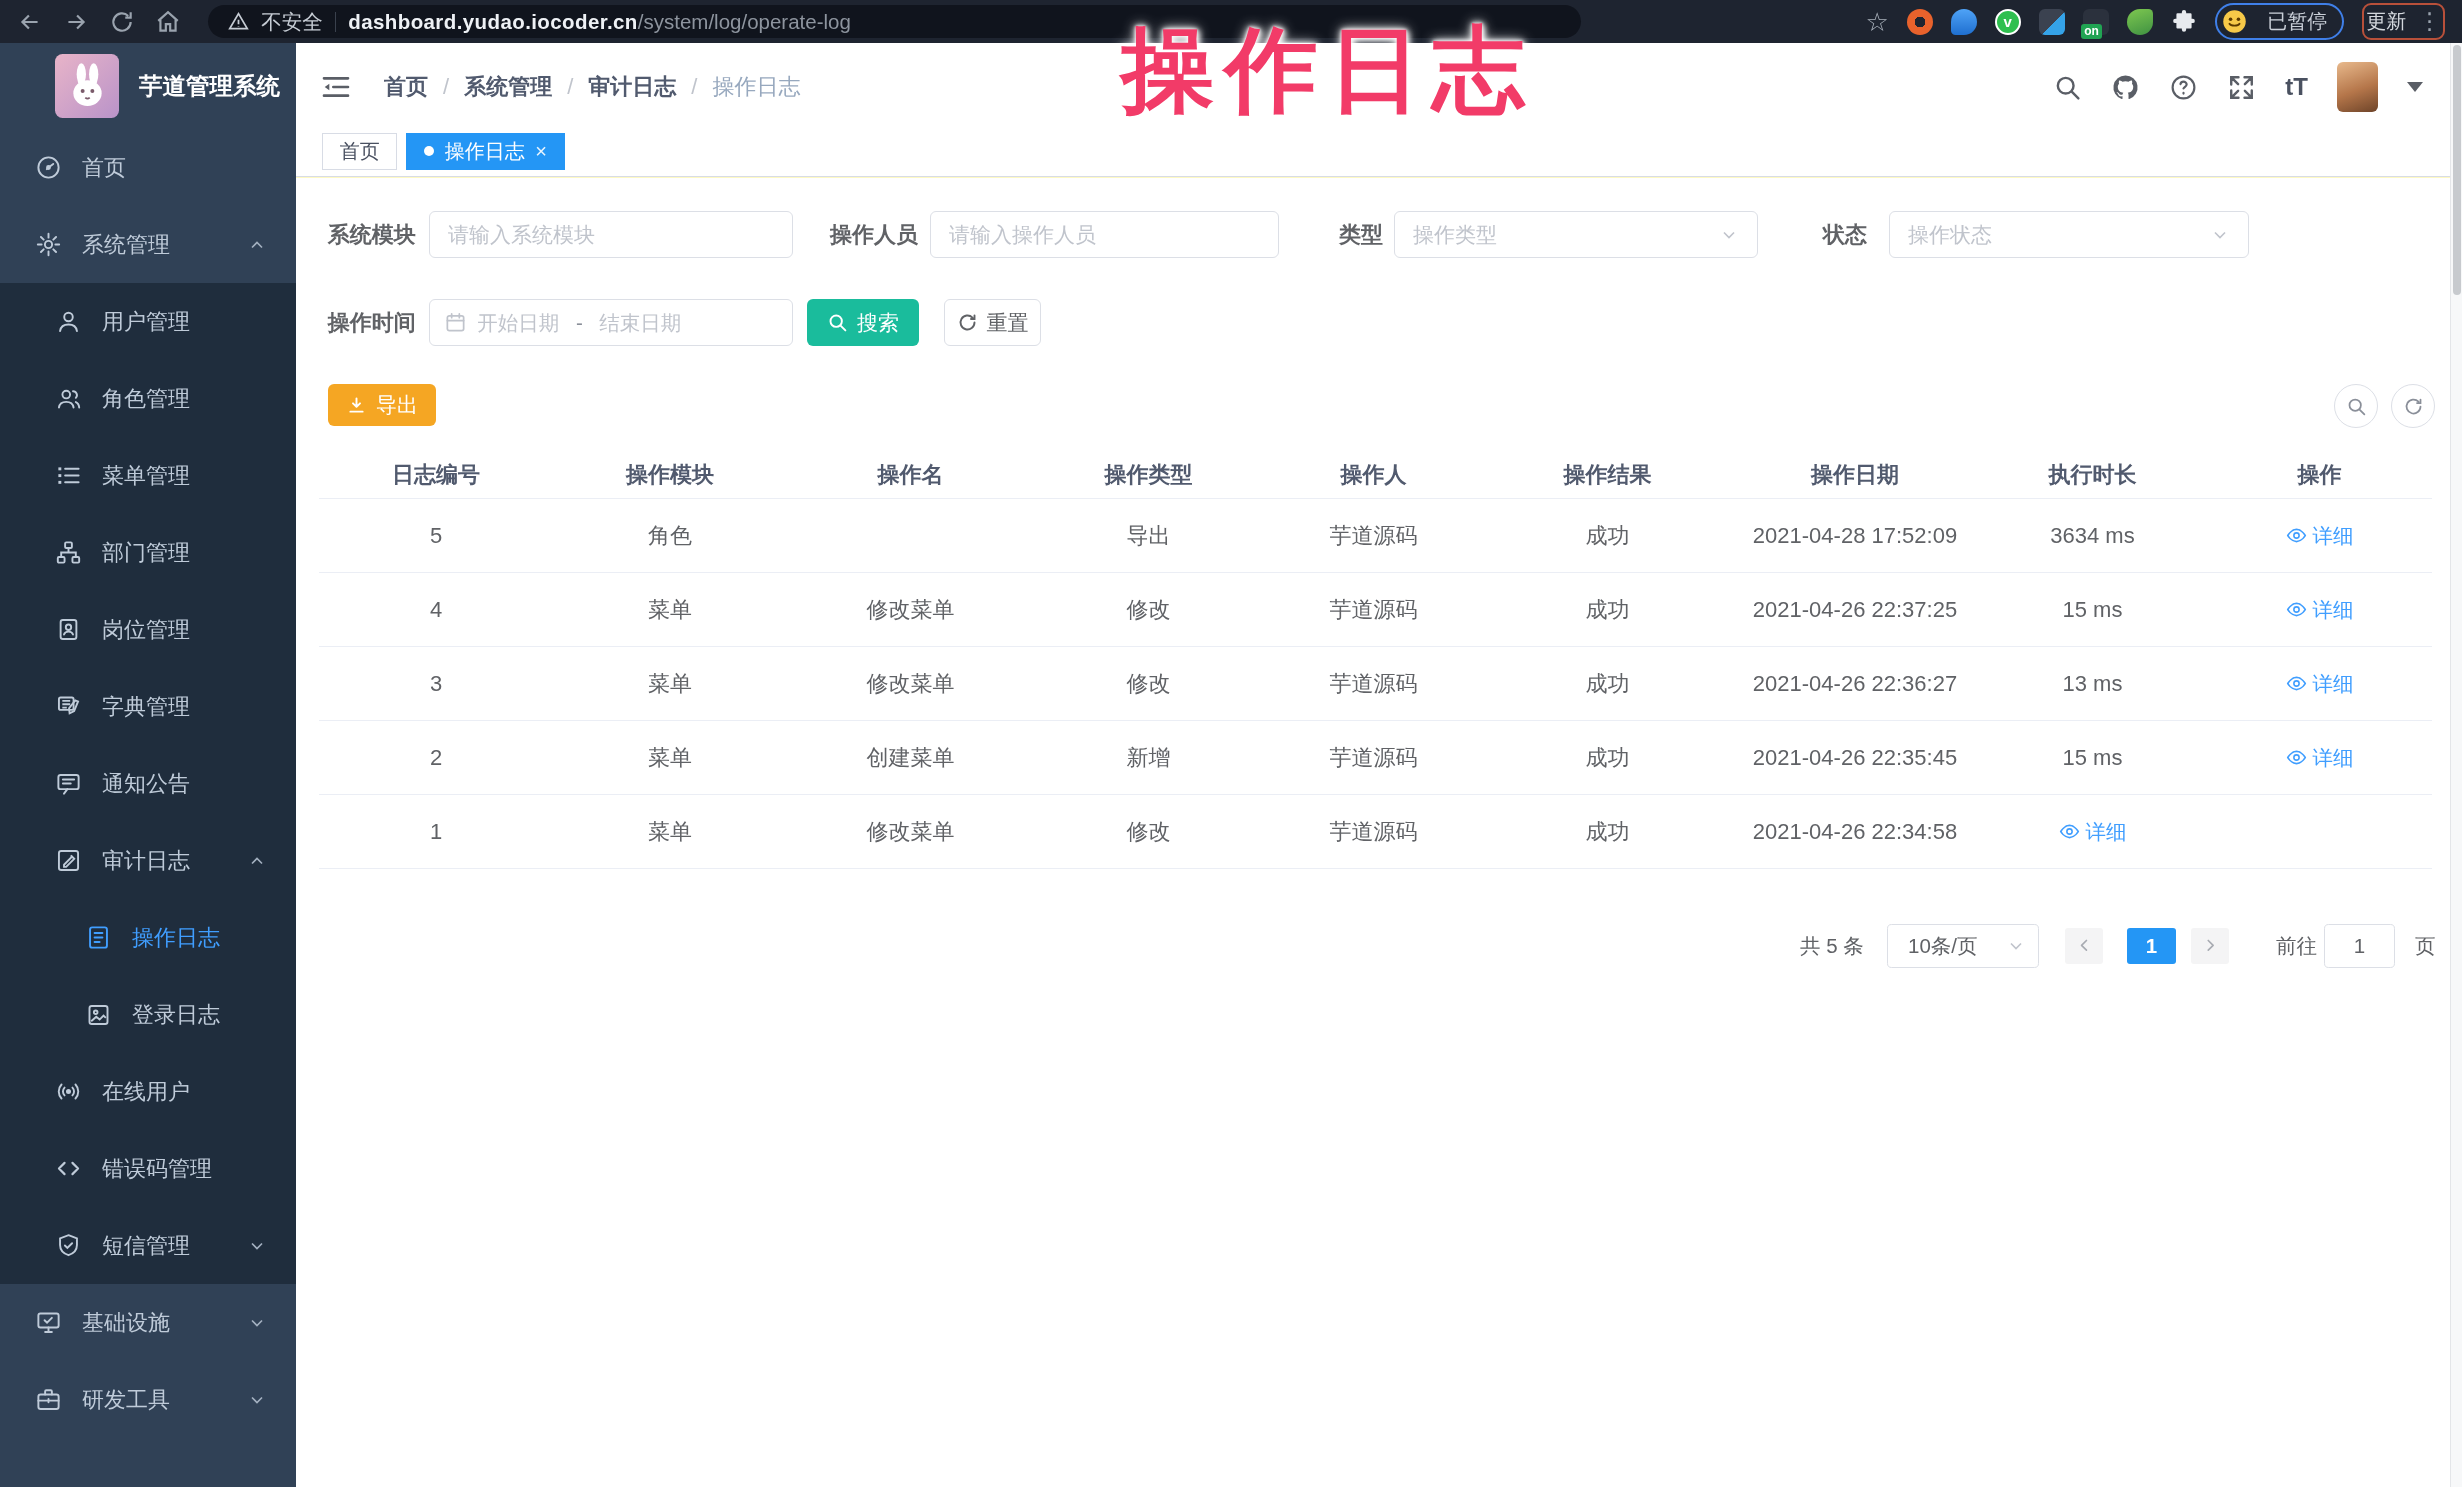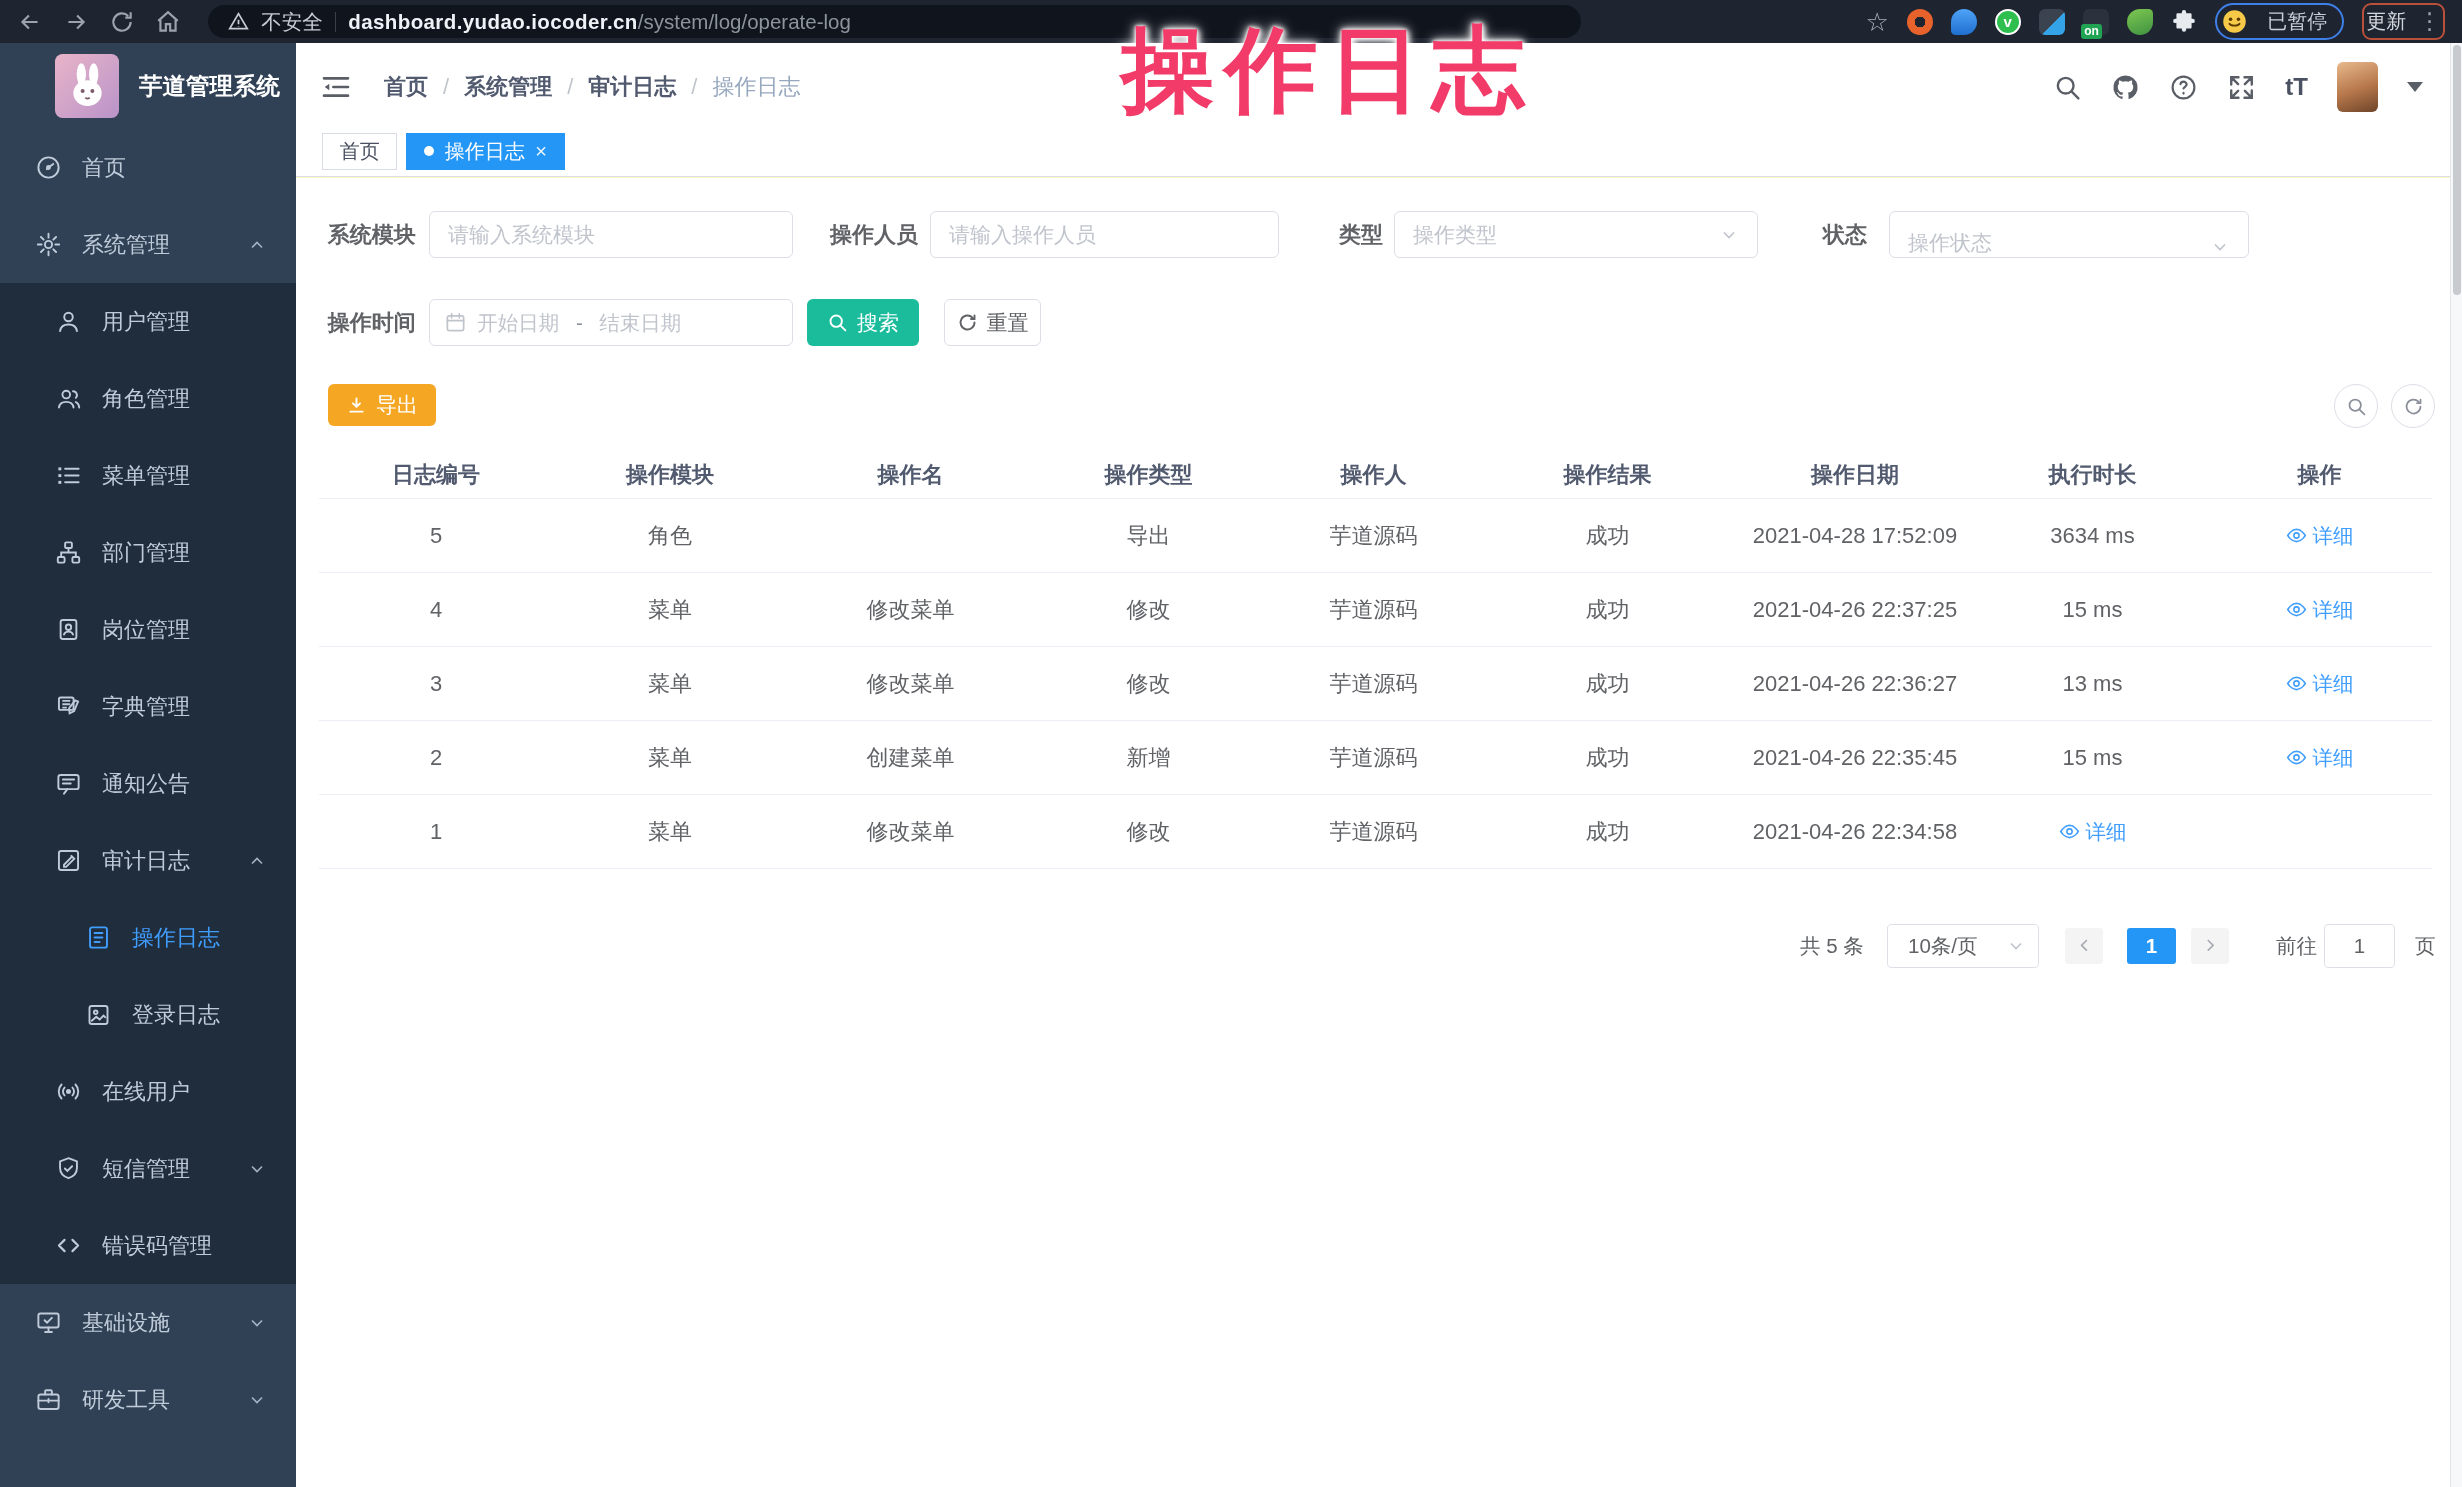--- a/index.html
+++ b/index.html
@@ -339,36 +339,36 @@
       <div class="mi lv2">
         <span class="micon">
           <svg viewBox="0 0 24 24" fill="none" stroke="currentColor" stroke-width="1.7">
               <circle cx="12" cy="12" r="1.4" fill="currentColor"></circle>
               <path d="M8.5 15.5a5 5 0 010-7M15.5 8.5a5 5 0 010 7M5.8 18.2a9 9 0 010-12.4M18.2 5.8a9 9 0 010 12.4" stroke-linecap="round"></path>
             </svg></span>
         <span>在线用户</span>
       </div>
       <div class="mi lv2">
         <span class="micon">
+          <svg viewBox="0 0 24 24" fill="none" stroke="currentColor" stroke-width="1.9">
+              <path d="M8.5 7l-5 5 5 5M15.5 7l5 5-5 5" stroke-linecap="round" stroke-linejoin="round"></path>
+            </svg></span>
+        <span>错误码管理</span>
+      </div>
+      <div class="mi lv2">
+        <span class="micon">
           <svg viewBox="0 0 24 24" fill="none" stroke="currentColor" stroke-width="1.7">
               <path d="M12 2.8l7.5 2.8v6c0 4.8-3.2 7.6-7.5 9-4.3-1.4-7.5-4.2-7.5-9v-6z"></path>
               <path d="M8.8 12l2.2 2.2 4.2-4.2" stroke-linecap="round"></path>
             </svg></span>
         <span>短信管理</span>
         <span class="chev">
           <svg viewBox="0 0 24 24" fill="none" stroke="currentColor" stroke-width="2">
               <path d="M6 9l6 6 6-6"></path>
             </svg></span>
-      </div>
-      <div class="mi lv2">
-        <span class="micon">
-          <svg viewBox="0 0 24 24" fill="none" stroke="currentColor" stroke-width="1.9">
-              <path d="M8.5 7l-5 5 5 5M15.5 7l5 5-5 5" stroke-linecap="round" stroke-linejoin="round"></path>
-            </svg></span>
-        <span>错误码管理</span>
       </div>
     </div>
 
     <div class="mi lv1">
       <span class="micon">
         <svg viewBox="0 0 24 24" fill="none" stroke="currentColor" stroke-width="1.7">
             <rect x="3" y="4" width="18" height="12.5" rx="1.8"></rect>
             <path d="M9 20.5h6M12 16.5v4M8.5 10l2.2 2.2 4.3-4.3" stroke-linecap="round"></path>
           </svg></span>
       <span>基础设施</span>
@@ -450,21 +450,21 @@
     <input class="f-input" style="left: 634px; top: 33px; width: 349px;" placeholder="请输入操作人员">
     <span class="f-label" style="left:1026px; top:33px; width:61px;">类型</span>
     <div class="f-select" style="left:1098px; top:33px; width:364px;">
       <span class="ph">操作类型</span>
       <span class="sel-chev">
         <svg viewBox="0 0 24 24" fill="none" stroke="currentColor" stroke-width="2">
             <path d="M6 9l6 6 6-6"></path>
           </svg></span>
     </div>
     <span class="f-label" style="left:1510px; top:33px; width:61px;">状态</span>
-    <div class="f-select" style="left:1593px; top:33px; width:360px;align-items:flex-end;">
+    <div class="f-select" style="left:1593px; top:33px; width:360px;">
       <span class="ph">操作状态</span>
       <span class="sel-chev">
         <svg viewBox="0 0 24 24" fill="none" stroke="currentColor" stroke-width="2">
             <path d="M6 9l6 6 6-6"></path>
           </svg></span>
     </div>
 
     <span class="f-label" style="left:13.7px; top:121px; width:106px;">操作时间</span>
     <div class="date-range" style="left:133px; top:121px;">
       <span class="dcal">

